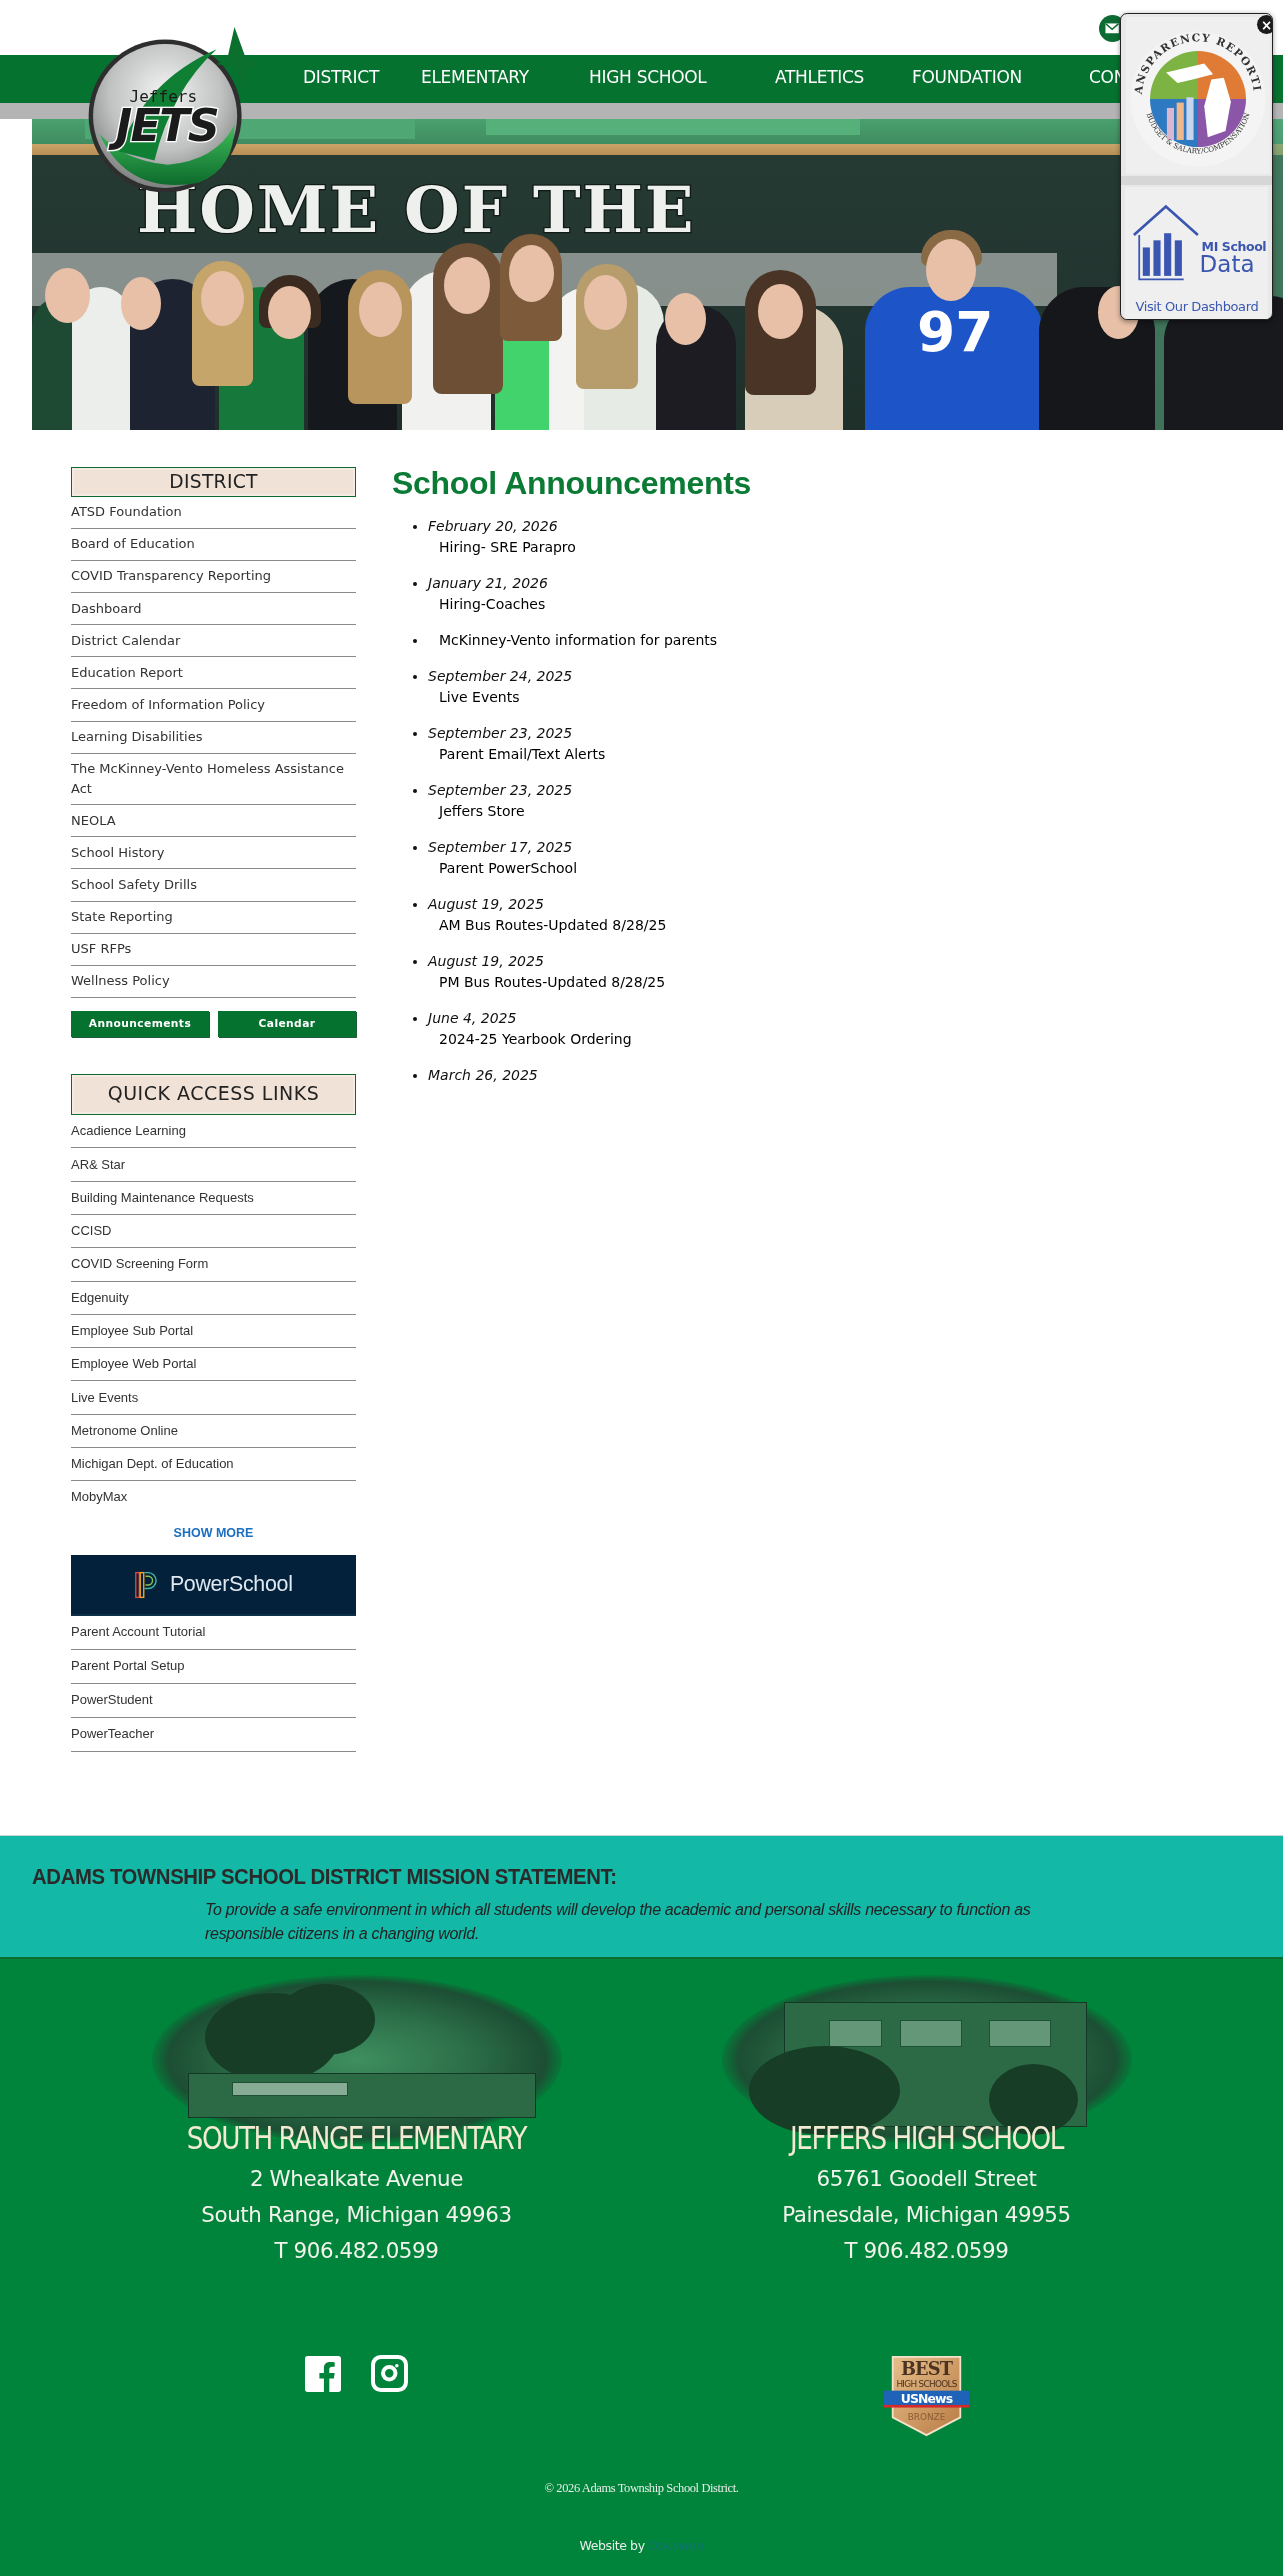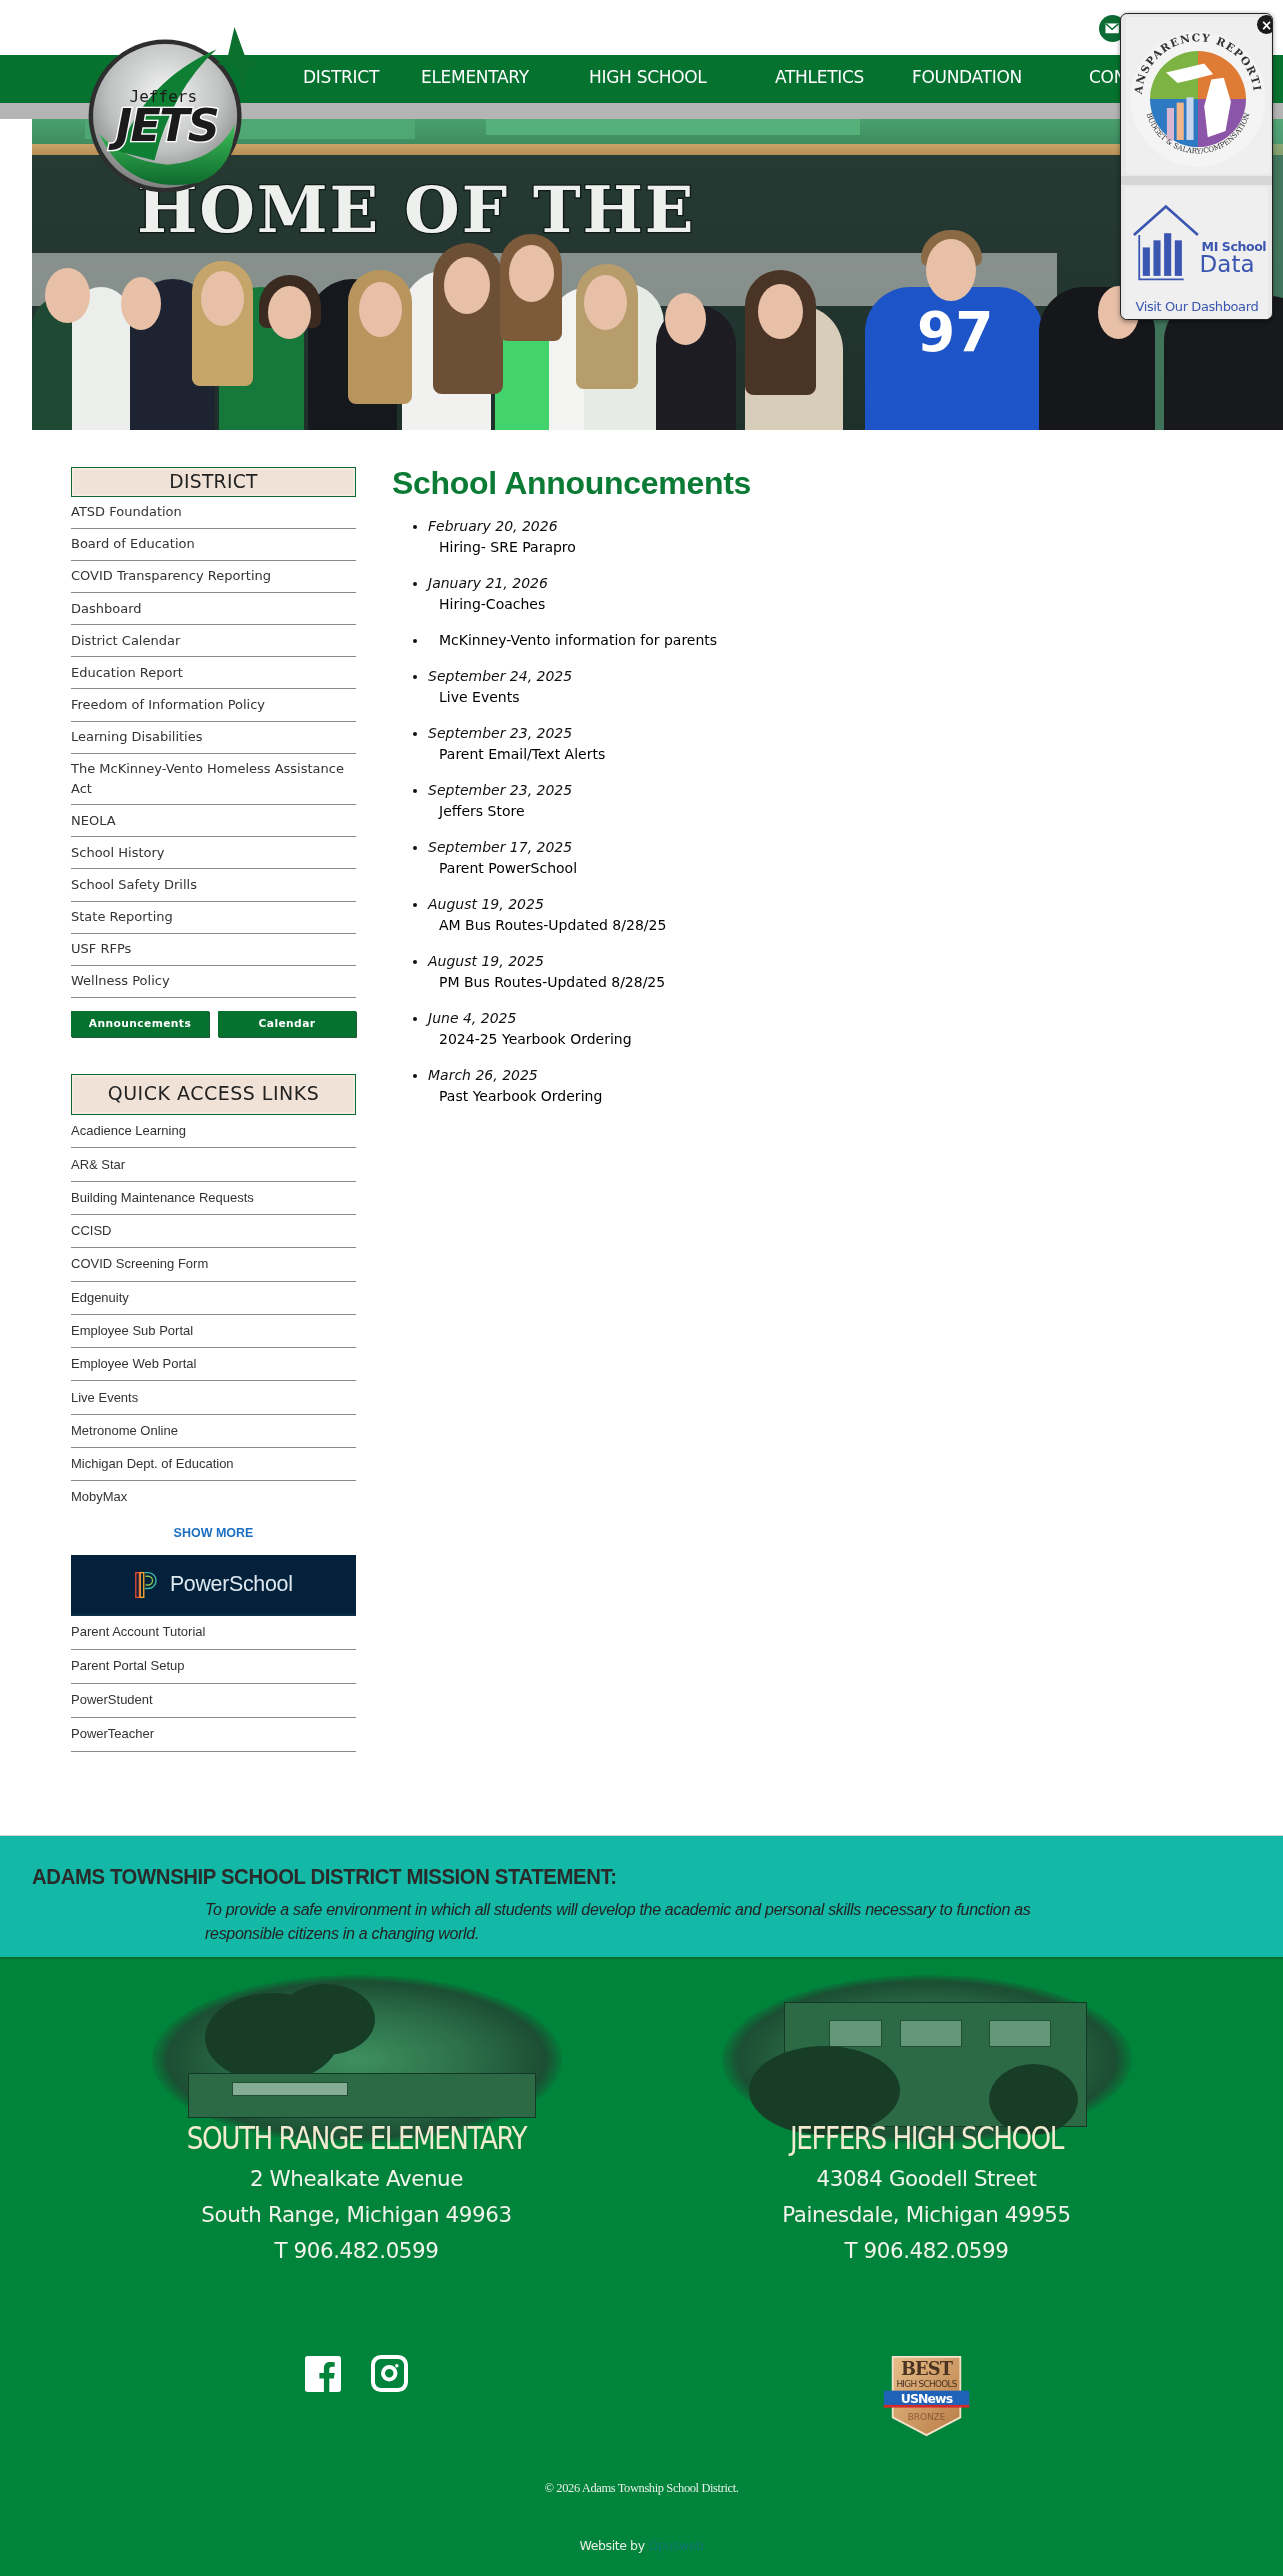--- a/index.html
+++ b/index.html
@@ -304,21 +304,20 @@
     <li>
         <span class="ann-date">August 19, 2025</span>
         <a class="ann-link">PM Bus Routes-Updated 8/28/25</a>
       </li>
     <li>
         <span class="ann-date">June 4, 2025</span>
         <a class="ann-link">2024-25 Yearbook Ordering</a>
       </li>
     <li>
         <span class="ann-date">March 26, 2025</span>
-        <a class="ann-link">Past Yearbook Ordering</a>
       </li>
   </ul>
 </main>
 
 <section class="mission">
   <h2>ADAMS TOWNSHIP SCHOOL DISTRICT MISSION STATEMENT:</h2>
   <p>To provide a safe environment in which all students will develop the academic and personal skills necessary to function as responsible citizens in a changing world.</p>
 </section>
 
 <footer class="footer">
@@ -339,21 +338,21 @@
   <div class="school" style="left:677px;">
     <div class="sketch">
       <div class="bldg" style="left:62px;top:27px;width:303px;height:125px;"></div>
       <div class="bldg" style="left:107px;top:45px;width:53px;height:27px;background:#9cc5a9;opacity:0.5;"></div>
       <div class="bldg" style="left:178px;top:45px;width:62px;height:27px;background:#9cc5a9;opacity:0.5;"></div>
       <div class="bldg" style="left:267px;top:45px;width:62px;height:27px;background:#9cc5a9;opacity:0.5;"></div>
       <div class="tree" style="left:27px;top:71px;width:151px;height:89px;"></div>
       <div class="tree" style="left:267px;top:89px;width:89px;height:71px;"></div>
     </div>
     <div class="school-name">JEFFERS HIGH SCHOOL</div>
-    <div class="school-line" style="top:207px">43084 Goodell Street</div>
+    <div class="school-line" style="top:207px">65761 Goodell Street</div>
     <div class="school-line" style="top:243px">Painesdale, Michigan 49955</div>
     <div class="school-line" style="top:279px">T 906.482.0599</div>
   </div>
 </footer>
 
 <a class="fb-icon">
   <svg width="36" height="36" viewBox="0 0 40 40">
       <path d="M27 40 V25 H32 L33 19 H27 V15 C27 13 28 12 30 12 H33 V7 C32 7 30 6.8 28 6.8 C23 6.8 21 9.5 21 14 V19 H16 V25 H21 V40 Z" fill="#00833a"></path>
     </svg>
 </a>

